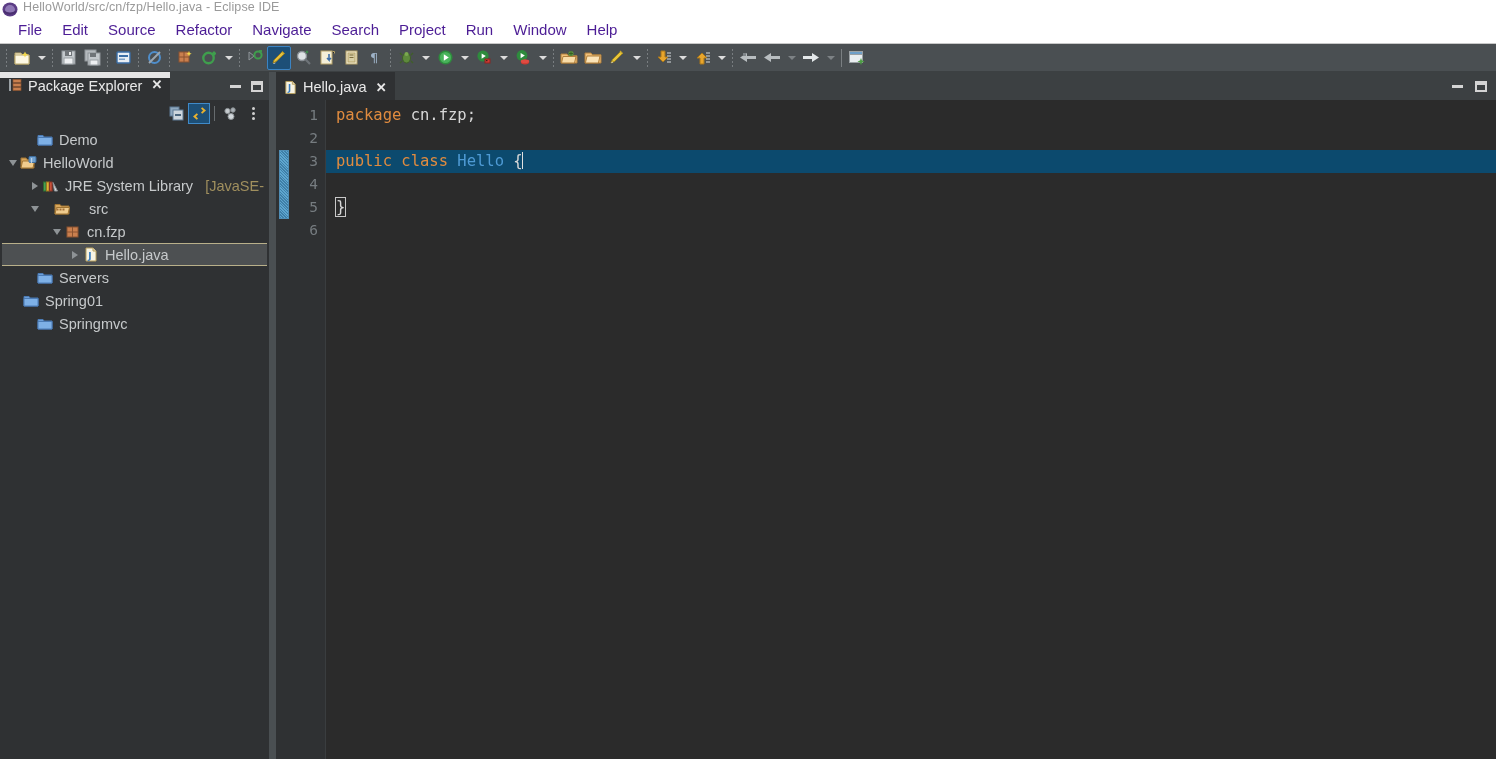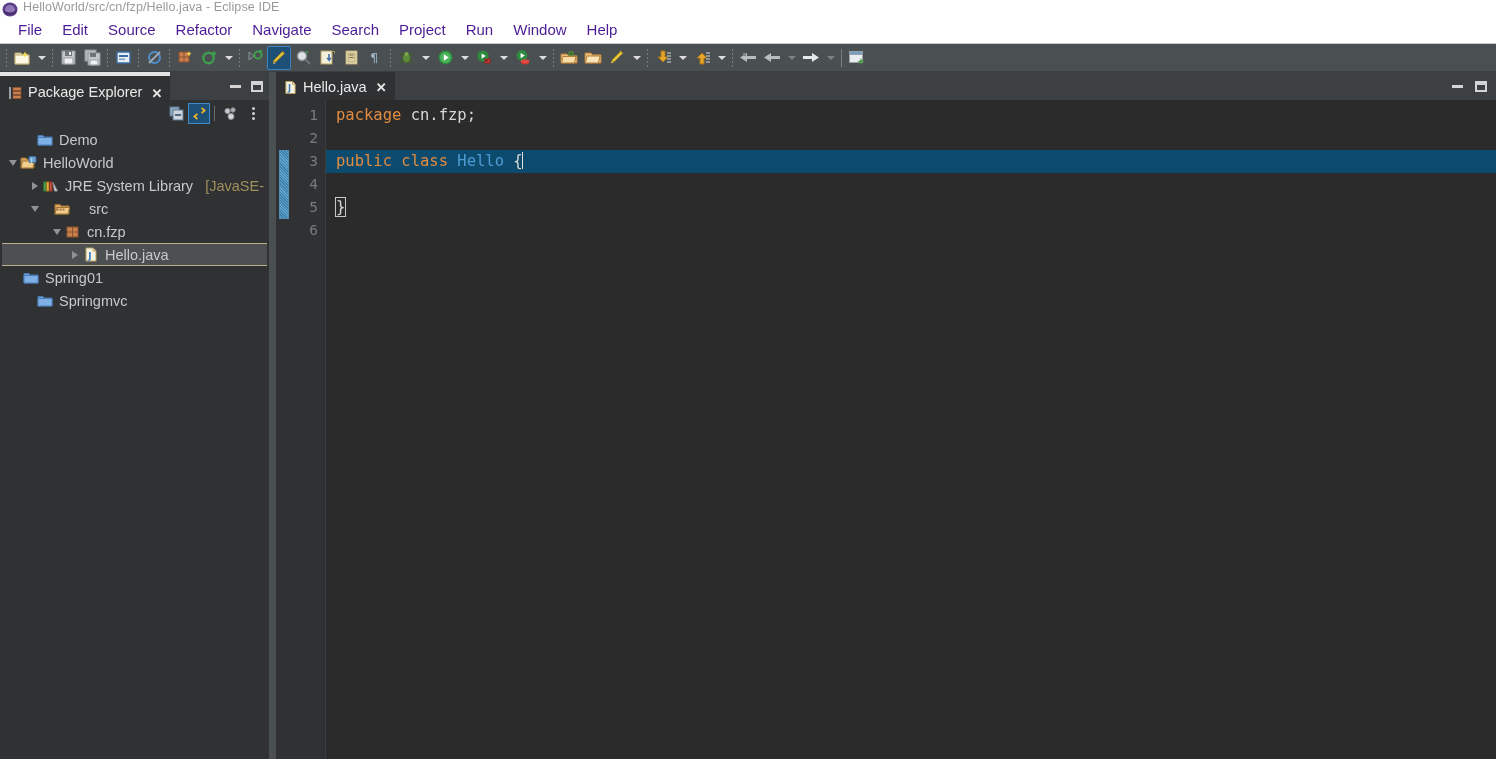--- a/index.html
+++ b/index.html
@@ -116,24 +116,24 @@
   }
   .pe-tabrow {
     height: 28px;
     display: flex;
     align-items: stretch;
     background: #3c4042;
     position: relative;
   }
   .pe-tab {
     display: flex;
-    align-items: flex-end;
+    align-items: flex-start;
     background: #2f3133;
     padding: 0 8px 0 8px;
-    border-top: 4px solid #e5e5e5;
+    border-top: 6px solid #e5e5e5;
     position: relative;
     cursor: default;
   }
   .pe-tab-icon {
     width: 14px; height: 14px;
     margin-right: 6px;
     flex: 0 0 auto;
   }
   .pe-tab-label {
     font-size: 14.5px;
@@ -815,20 +815,30 @@
         <span class="ticon">
           <svg width="14" height="15" viewBox="0 0 14 15">
             <path d="M2 1h7l3 3v10H2z" fill="#f7f3e3" stroke="#b9a05c"></path>
             <path d="M9 1v3h3" fill="#e4dcc0" stroke="#b9a05c"></path>
             <text x="4.3" y="11.5" font-family="DejaVu Sans, sans-serif" font-size="9" font-weight="bold" fill="#3a7dc0">J</text>
           </svg>
         </span>
         <span class="tlabel">Hello.java</span>
       </div>
 
+      <div class="tnode" style="padding-left:22px;">
+        <span class="twist"></span>
+        <span class="ticon">
+          <svg width="16" height="14" viewBox="0 0 16 14">
+            <path d="M1 2.5h5l1.2 1.5H15V12H1z" fill="#6d9ed6" stroke="#4b7bb5"></path>
+            <path d="M1 4.5h14V12H1z" fill="#7eb0e6" stroke="#4b7bb5"></path>
+          </svg>
+        </span>
+        <span class="tlabel">Servers</span>
+      </div>
 
       <div class="tnode" style="padding-left:8px;">
         <span class="twist"></span>
         <span class="ticon">
           <svg width="16" height="14" viewBox="0 0 16 14">
             <path d="M1 2.5h5l1.2 1.5H15V12H1z" fill="#6d9ed6" stroke="#4b7bb5"></path>
             <path d="M1 4.5h14V12H1z" fill="#7eb0e6" stroke="#4b7bb5"></path>
           </svg>
         </span>
         <span class="tlabel">Spring01</span>

